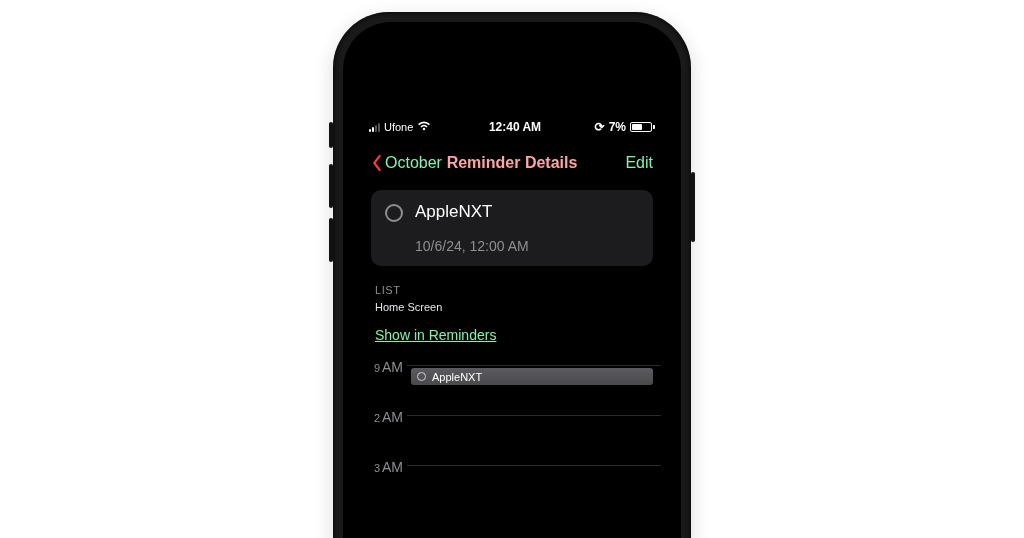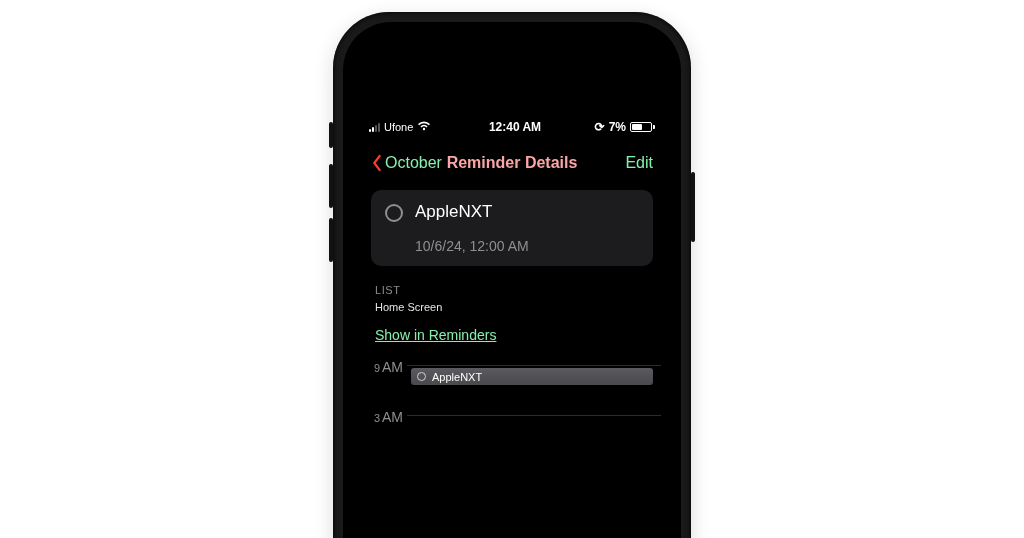--- a/index.html
+++ b/index.html
@@ -331,20 +331,25 @@
             <span class="hour-label">
               <span>9</span><small>AM</small>
             </span>
             <div class="event">
               <span class="radio-sm"></span>
               <span>AppleNXT</span>
             </div>
           </div>
           <div class="hour-row">
             <span class="hour-label">
+              <span>2</span><small>AM</small>
+            </span>
+          </div>
+          <div class="hour-row">
+            <span class="hour-label">
               <span>3</span><small>AM</small>
             </span>
           </div>
         </div>
 
       </div>
     </div>
   </div>
 </div>
 

